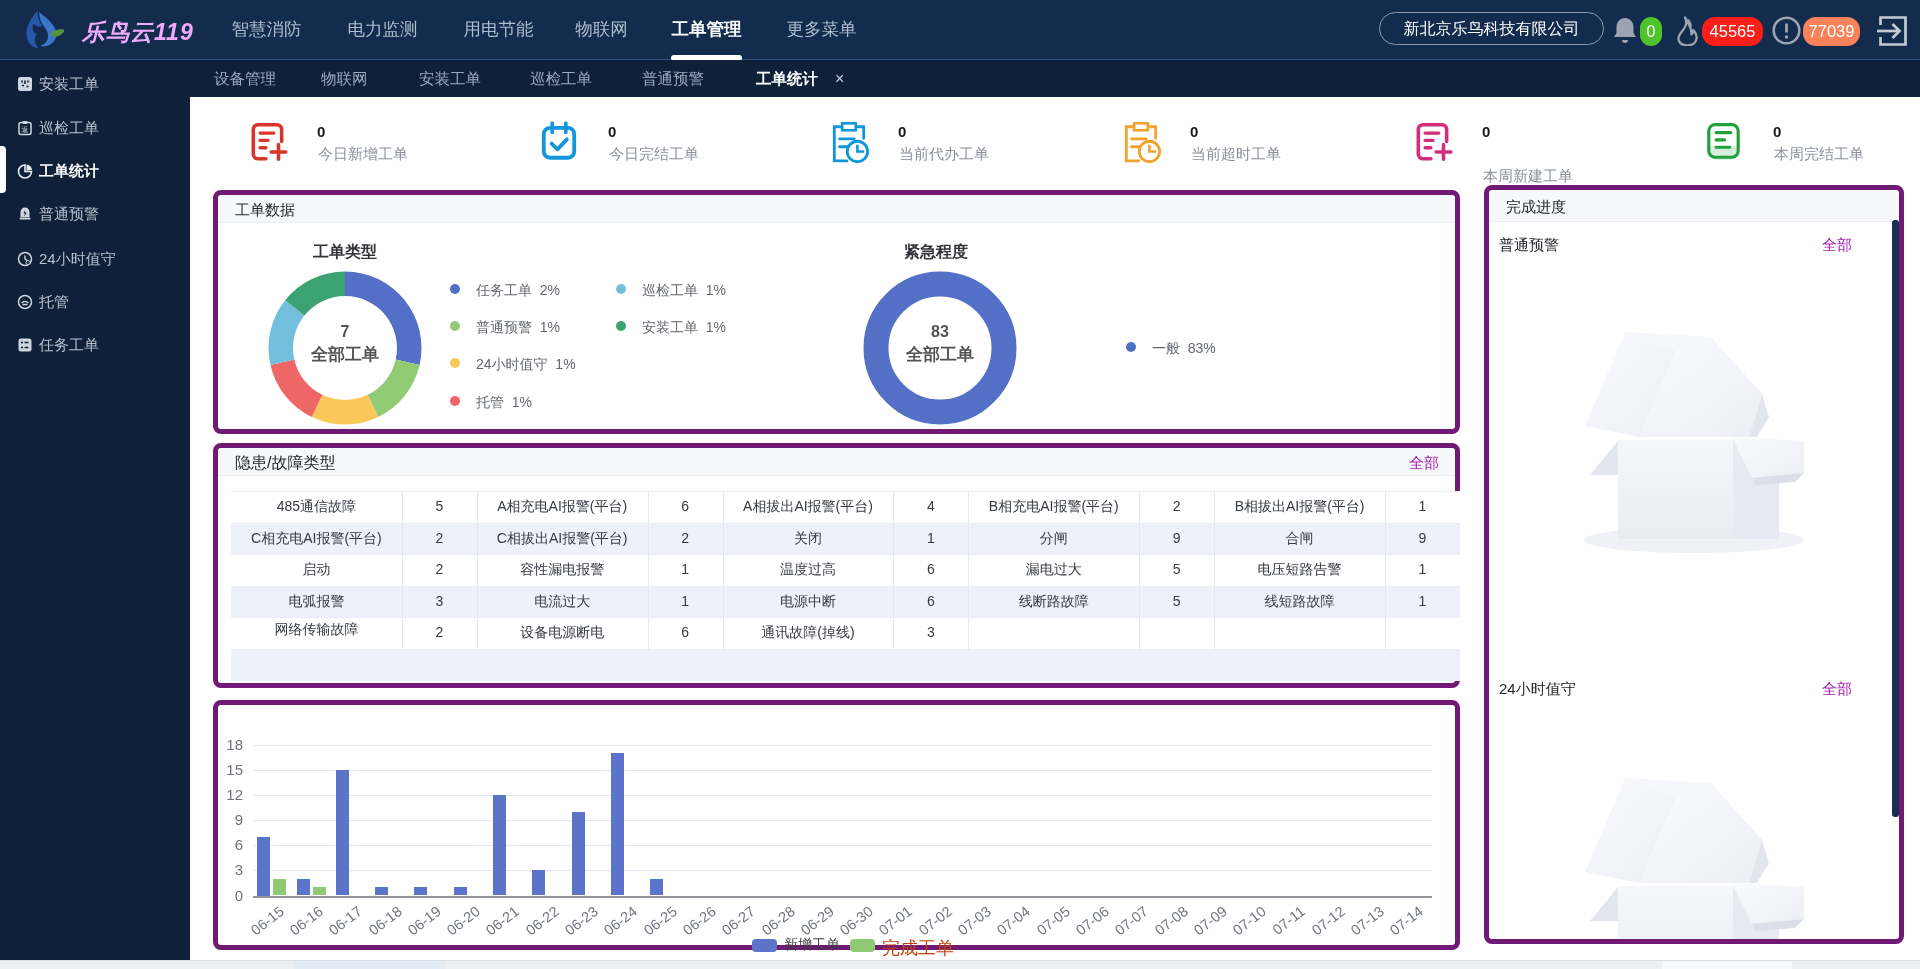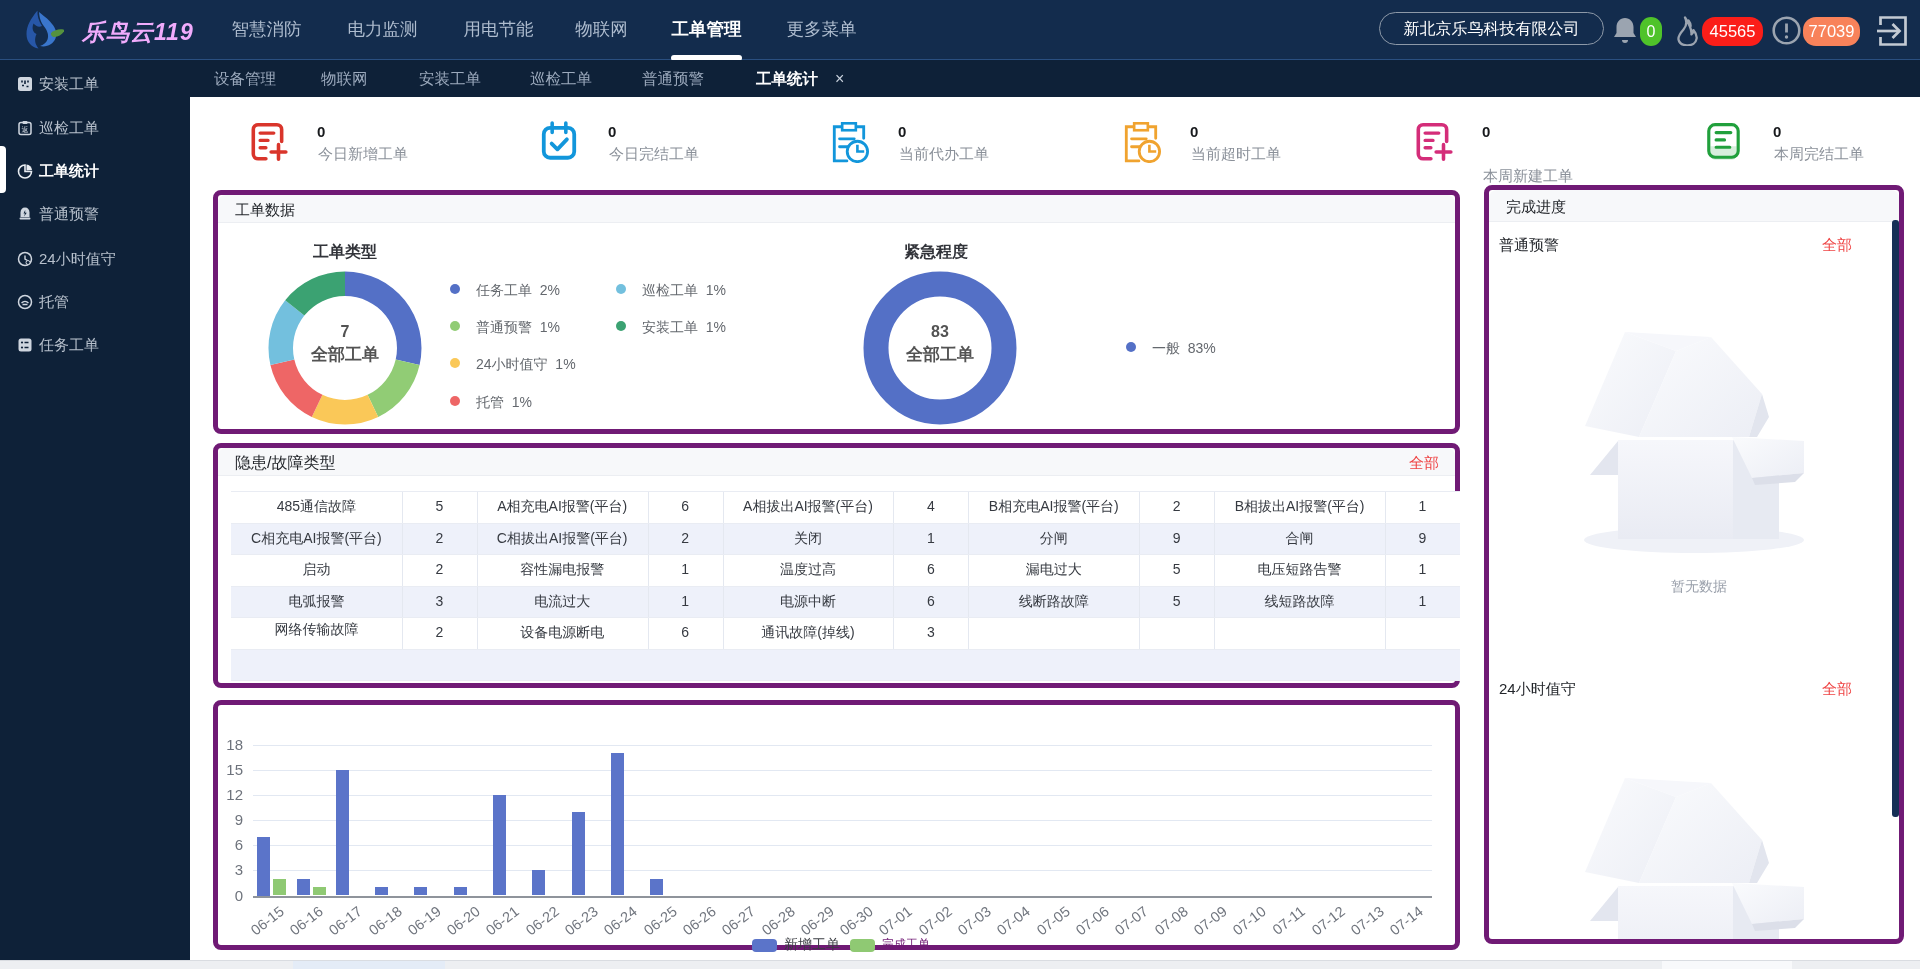--- a/index.html
+++ b/index.html
@@ -14,21 +14,21 @@
 .navmenu{position:absolute;top:0;height:60px;line-height:58px;font-size:17.5px;color:#afbdcf;text-align:center;}
 .navmenu.on{color:#fff;font-weight:bold;}
 .tab{position:absolute;top:0;height:37px;line-height:37px;font-size:15.5px;color:#9caabd;}
 .tab.on{color:#fff;font-weight:bold;}
 .sideitem{position:absolute;left:39px;font-size:15px;color:#b7c0cc;white-space:nowrap;}
 .sideitem.on{color:#fff;font-weight:bold;}
 .panel{position:absolute;background:#fff;border:5px solid #701a75;border-radius:8px;}
 .phead{position:absolute;left:0;top:0;right:0;height:28px;background:#f7f8fa;
   border-bottom:1px solid #eceef2;border-radius:8px 8px 0 0;font-size:15px;color:#23262b;}
 .phead span{position:absolute;left:17px;top:6px;}
-.alllink{position:absolute;font-size:15px;color:#ef4444;}
+.alllink{position:absolute;font-size:15px;color:#a21caf;}
 .statnum{position:absolute;font-size:15px;font-weight:bold;color:#17191c;}
 .statlab{position:absolute;font-size:15px;color:#8a9099;white-space:nowrap;}
 .ctitle{position:absolute;font-size:16px;font-weight:600;color:#32343a;}
 .legrow{position:absolute;font-size:14px;color:#64686e;white-space:nowrap;}
 .legrow i{display:inline-block;width:10px;height:10px;border-radius:50%;margin-right:16px;vertical-align:1px;}
 .cell{position:absolute;font-size:14px;color:#363a41;text-align:center;line-height:31px;
   overflow:hidden;white-space:nowrap;}
 .grid{position:absolute;background:#e2e8f2;}
 .bar{position:absolute;}
 .xlab{position:absolute;width:58px;font-size:14.5px;color:#70757e;text-align:right;
@@ -344,21 +344,21 @@
 <div class="xlab" style="left:904.5px;top:197.5px;">07-08</div>
 <div class="xlab" style="left:943.8px;top:197.5px;">07-09</div>
 <div class="xlab" style="left:983.2px;top:197.5px;">07-10</div>
 <div class="xlab" style="left:1022.4px;top:197.5px;">07-11</div>
 <div class="xlab" style="left:1061.8px;top:197.5px;">07-12</div>
 <div class="xlab" style="left:1101.0px;top:197.5px;">07-13</div>
 <div class="xlab" style="left:1140.3px;top:197.5px;">07-14</div>
 <div class="abs" style="left:534px;top:234px;width:25px;height:13px;background:#5b74c9;border-radius:4px;"></div>
 <div class="abs" style="left:566px;top:231px;font-size:14px;color:#3a3d42;">新增工单</div>
 <div class="abs" style="left:632px;top:234px;width:25px;height:13px;background:#8fc973;border-radius:4px;"></div>
-<div class="abs" style="left:664px;top:231px;font-size:12px;color:#701a75;">完成工单</div>
+<div class="abs" style="left:664px;top:231px;font-size:18px;color:#c2410c;">完成工单</div>
 </div>
 <div class="panel" style="left:1294px;top:88px;width:420px;height:759px;overflow:hidden;">
 <div class="phead" style="height:32px;">
         <span style="top:8px;">完成进度</span>
       </div>
 <div class="abs" style="left:10px;top:46px;font-size:15px;color:#23262b;">普通预警</div>
 <div class="alllink" style="right:47px;top:46px;">全部</div>
 <svg class="abs" style="left:94px;top:137px" width="230" height="232" viewBox="0 0 230 232">
 <defs>
 <linearGradient id="g1" x1="0" y1="0" x2="1" y2="1">
@@ -376,21 +376,20 @@
 <polygon points="150,113 196,127 196,212 150,212" fill="#e7eaf2"></polygon>
 <polygon points="35,114 7,148 35,148" fill="#e3e6ef"></polygon>
 <polygon points="149,110 221,114 221,146 169,151" fill="url(#g1)"></polygon>
 <polygon points="169,151 221,146 212,155 172,158" fill="#dcdfe9"></polygon>
 
 <polygon points="2,99 42,5 93,24 56,110" fill="url(#g1)"></polygon>
 <polygon points="42,5 93,24 128,10" fill="#f6f7fb"></polygon>
 <polygon points="93,24 128,10 179,67 166,110 56,110" fill="url(#g1)"></polygon>
 <polygon points="166,110 179,67 186,90 174,110" fill="#e2e5ee"></polygon>
 </svg>
-<div class="abs" style="left:0;top:388px;width:420px;text-align:center;font-size:14px;color:#9aa0ab;">暂无数据</div>
 <div class="abs" style="left:10px;top:490px;font-size:15px;color:#23262b;">24小时值守</div>
 <div class="alllink" style="right:47px;top:490px;">全部</div>
 <svg class="abs" style="left:94px;top:583px" width="230" height="232" viewBox="0 0 230 232">
 <defs>
 <linearGradient id="g1" x1="0" y1="0" x2="1" y2="1">
  <stop offset="0" stop-color="#fafbfd"></stop>
             <stop offset="1" stop-color="#eceef5"></stop>
 </linearGradient>
 <linearGradient id="g2" x1="0" y1="0" x2="0" y2="1">
  <stop offset="0" stop-color="#f6f7fb"></stop>

